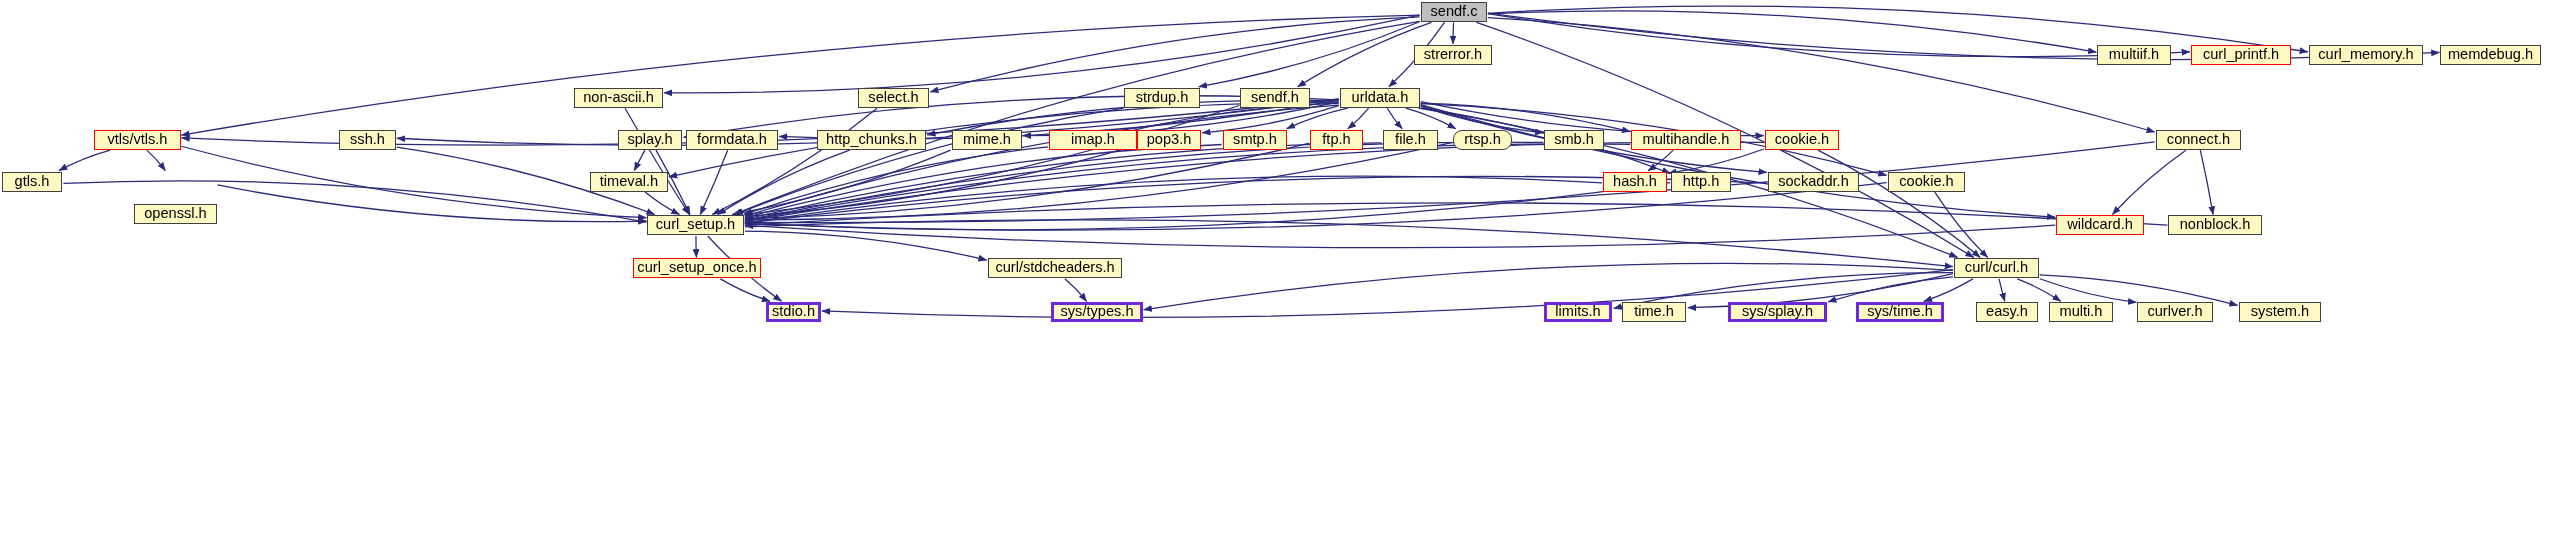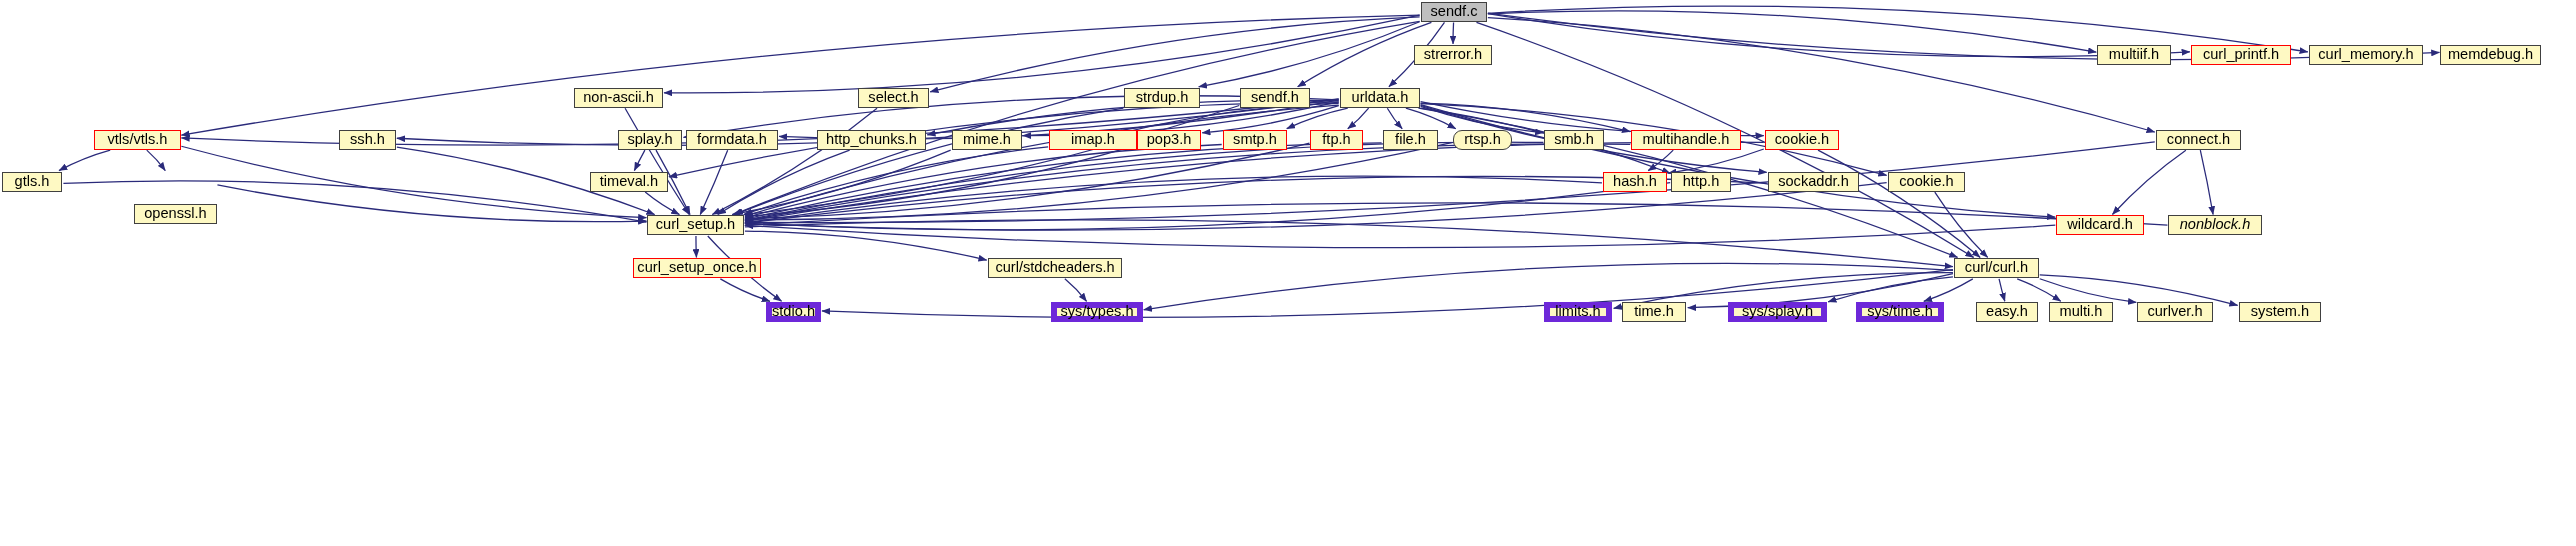--- a/index.html
+++ b/index.html
@@ -4,21 +4,21 @@
 <style>
   html,body{margin:0;padding:0;background:#ffffff;}
   #graph-root{position:relative;width:2576px;height:546px;background:#ffffff;
     font-family:"Liberation Sans","DejaVu Sans",sans-serif;overflow:hidden;}
   svg#edges{position:absolute;left:0;top:0;width:2576px;height:546px;}
   .node{position:absolute;box-sizing:border-box;display:flex;align-items:center;
         justify-content:center;background:#fef9c3;border:1px solid #404040;
         font-size:14.6px;color:#000000;white-space:nowrap;line-height:1;}
   .node.root{background:#bfbfbf;border:1px solid #404040;}
   .node.red{border:1px solid #ff0000;}
-  .node.gray{border:6px solid #6d28d9;}
+  .node.gray{border:3px solid #6d28d9;}
 </style>
 </head>
 <body>
 
 <div id="graph-root">
   <svg id="edges" viewBox="0 0 2642 560" xmlns="http://www.w3.org/2000/svg">
     <defs>
       <marker id="ah" markerWidth="9" markerHeight="7" refX="8.5" refY="3.5" orient="auto" markerUnits="userSpaceOnUse">
         <polygon points="0,0 9,3.5 0,7" fill="#2a2a7a"></polygon>
       </marker>
@@ -218,21 +218,21 @@
       </div>
       <div class="node" style="left: 1888px; top: 172px; width: 77px; height: 19.5px;">
         <span>cookie.h</span>
       </div>
       <div class="node" style="left: 647px; top: 215px; width: 97px; height: 19.5px;">
         <span>curl_setup.h</span>
       </div>
       <div class="node red" style="left: 2056px; top: 215px; width: 88px; height: 19.5px;">
         <span>wildcard.h</span>
       </div>
-      <div class="node" style="left: 2168px; top: 215px; width: 94px; height: 19.5px; font-style: italic;">
+      <div class="node" style="left: 2168px; top: 215px; width: 94px; height: 19.5px;">
         <span>nonblock.h</span>
       </div>
       <div class="node red" style="left: 633px; top: 258px; width: 128px; height: 19.5px;">
         <span>curl_setup_once.h</span>
       </div>
       <div class="node" style="left: 988px; top: 258px; width: 134px; height: 19.5px;">
         <span>curl/stdcheaders.h</span>
       </div>
       <div class="node" style="left: 1954px; top: 258px; width: 85px; height: 19.5px;">
         <span>curl/curl.h</span>

